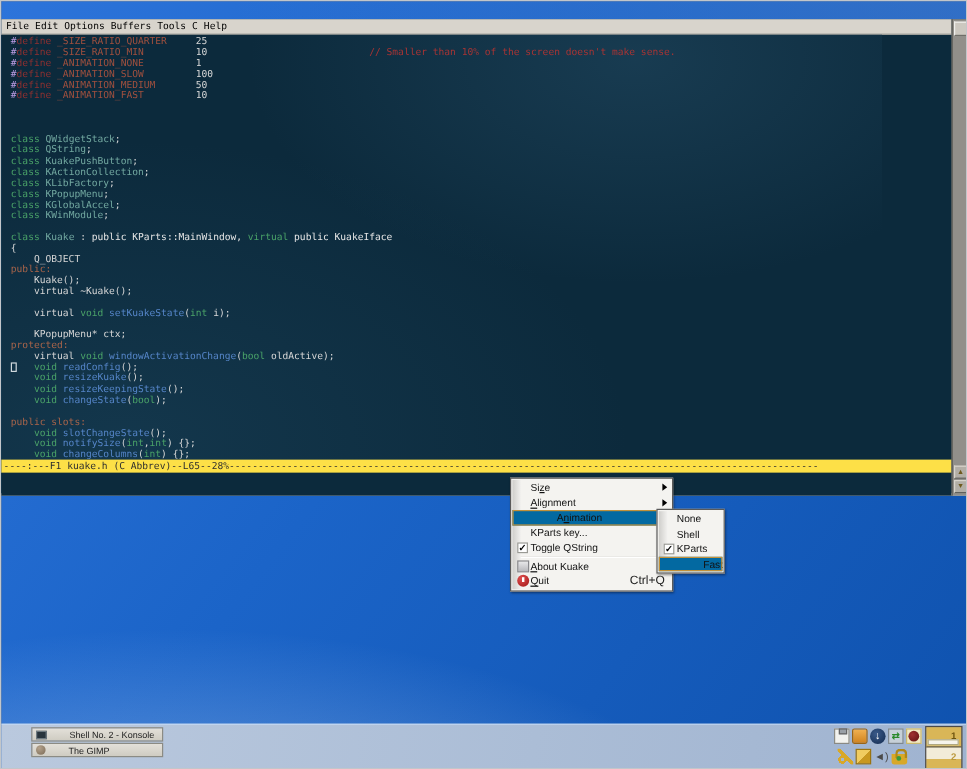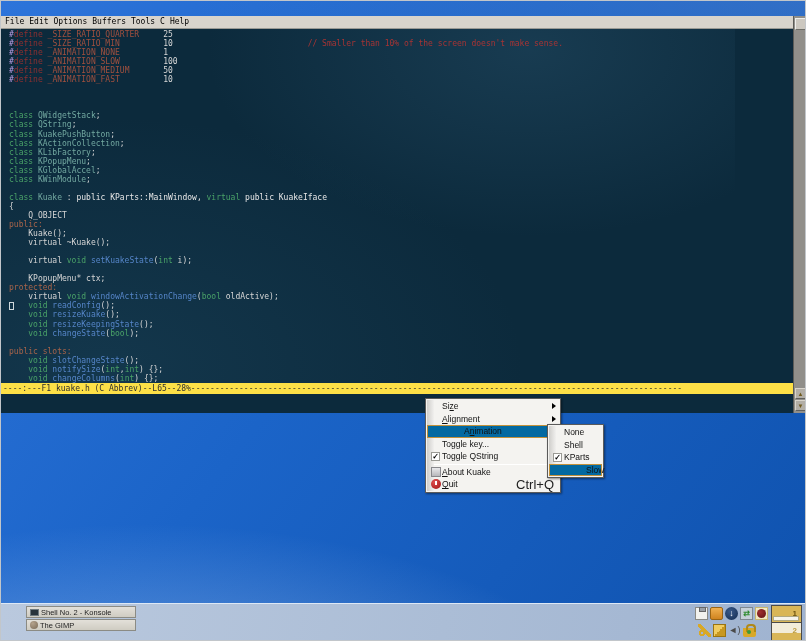--- a/index.html
+++ b/index.html
@@ -42,32 +42,32 @@
   .menu::before{content:"";position:absolute;left:1px;top:1px;bottom:1px;width:7px;background:linear-gradient(90deg,#cfcecb,#f1f0ee);}
   .ctx-menu{left:424px;top:397px;width:136px;}
   .sub-menu{left:546px;top:423px;width:57px;}
   .mi{position:relative;display:flex;align-items:center;height:12.5px;padding:0 3px 0 2px;}
   .mi.hl{background:#0369a1;outline:1px solid #c2913a;outline-offset:-1px;padding-left:24px;}
   .mi-iconcol{width:13px;flex:none;display:flex;align-items:center;justify-content:center;}
   .mi-label{flex:1;white-space:nowrap;}
   .mi-label u{text-decoration:underline;}
   .mi-check{width:9px;height:9px;background:#fff;border:1px solid #9a9a94;font-size:8px;line-height:7px;text-align:center;color:#000;font-weight:bold;}
   .mi-arrow{width:0;height:0;border-left:4px solid #000;border-top:3px solid transparent;border-bottom:3px solid transparent;}
-  .mi-shortcut{font-size:13px;color:#222;margin-right:2px;}
+  .mi-shortcut{font-size:10px;color:#222;margin-right:2px;}
   .mi-sep{height:1px;background:#a8a8a2;border-bottom:1px solid #fff;margin:1px 2px;}
   .ico-about{width:10px;height:10px;background:linear-gradient(180deg,#e8e8ea,#b8b8bc);border:1px solid #88888c;}
   .ico-quit{width:10px;height:10px;border-radius:50%;background:radial-gradient(circle at 35% 30%,#e05050,#a01414);position:relative;}
   .ico-quit::before{content:"";position:absolute;left:4px;top:2px;width:2px;height:4px;background:#fff;}
 
   
   .panel{position:absolute;left:0;top:602px;width:806px;height:39px;
     background:linear-gradient(100deg,#bac9de 0%,#abbdd6 55%,#9fb3d0 100%);
     border-top:1px solid #dde8f5;}
   .taskbar{position:absolute;left:25px;top:2px;width:110px;}
-  .task-btn{display:flex;align-items:center;gap:2px;width:110px;height:12px;margin-bottom:1px;
+  .task-btn{display:flex;align-items:center;gap:19px;width:110px;height:12px;margin-bottom:1px;
     background:linear-gradient(180deg,#e3e0d9,#cfccc2);border:1px solid #8b8b84;
     font-size:7.5px;color:#222;padding:0 3px;white-space:nowrap;overflow:hidden;}
   .ico-konsole{width:9px;height:7px;background:#28343c;border:1px solid #6e7a80;flex:none;}
   .ico-gimp{width:8px;height:8px;border-radius:50%;background:radial-gradient(circle at 35% 30%,#b4a28c,#7a6a56);flex:none;}
 
   .tray{position:absolute;left:694px;top:2px;}
   .tray-row{display:flex;gap:2px;height:15px;align-items:center;}
   .tray-row + .tray-row{margin-left:3px;margin-top:2px;}
   .tray-icon{width:13px;height:13px;position:relative;flex:none;}
   .klipper-icon{background:#f2f2ee;border:1px solid #8a8a84;}
@@ -122,21 +122,21 @@
         <span class="mi-label"><u>A</u>lignment</span>
         <span class="mi-arrow"></span>
       </div>
       <div class="mi hl">
         <span class="mi-iconcol"></span>
         <span class="mi-label">A<u>n</u>imation</span>
         <span class="mi-arrow"></span>
       </div>
       <div class="mi">
         <span class="mi-iconcol"></span>
-        <span class="mi-label">Toggle key...</span>
+        <span class="mi-label">KParts key...</span>
       </div>
       <div class="mi">
         <span class="mi-iconcol">
           <span class="mi-check">✓</span>
         </span>
         <span class="mi-label">Toggle QString</span>
       </div>
       <div class="mi-sep"></div>
       <div class="mi">
         <span class="mi-iconcol">
@@ -163,21 +163,21 @@
         <span class="mi-label">Shell</span>
       </div>
       <div class="mi">
         <span class="mi-iconcol">
           <span class="mi-check">✓</span>
         </span>
         <span class="mi-label">KParts</span>
       </div>
       <div class="mi hl">
         <span class="mi-iconcol"></span>
-        <span class="mi-label">Slow</span>
+        <span class="mi-label">Fast</span>
       </div>
     </div>
 
   <div class="panel">
     <div class="taskbar" id="taskbar">
         <div class="task-btn">
           <span class="ico-konsole"></span>
           <span>Shell No. 2 - Konsole</span>
         </div>
         <div class="task-btn">

